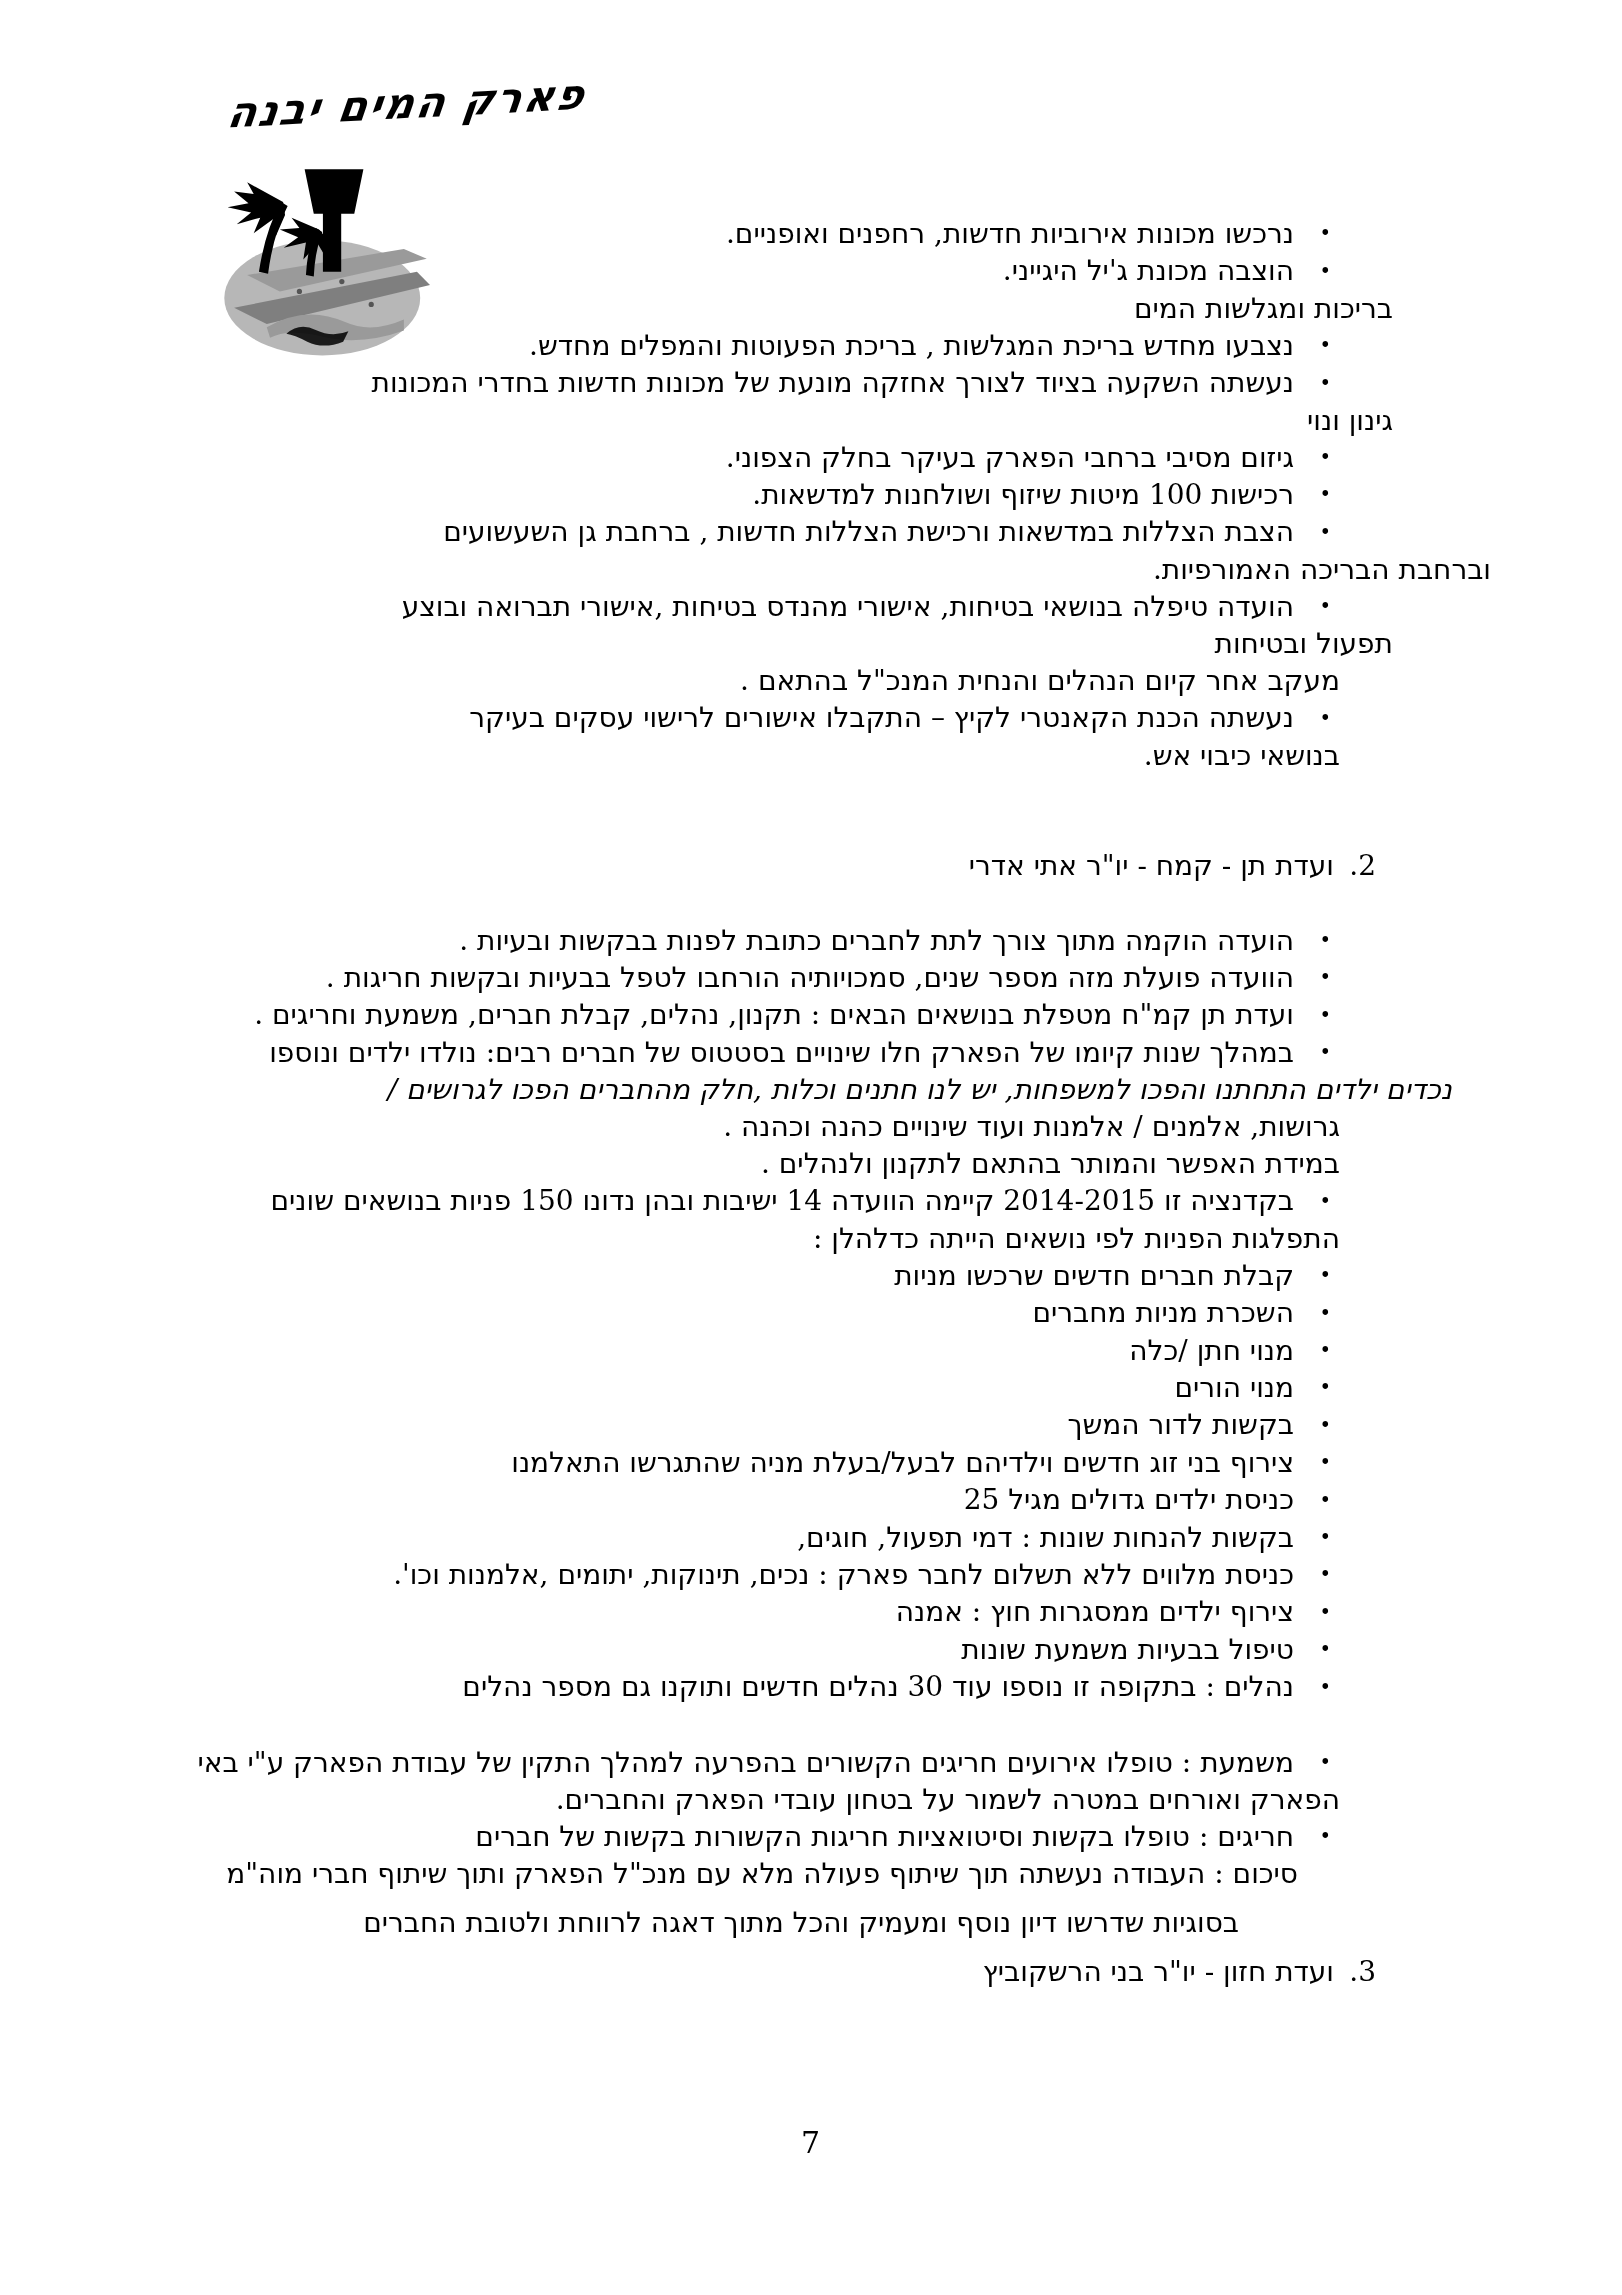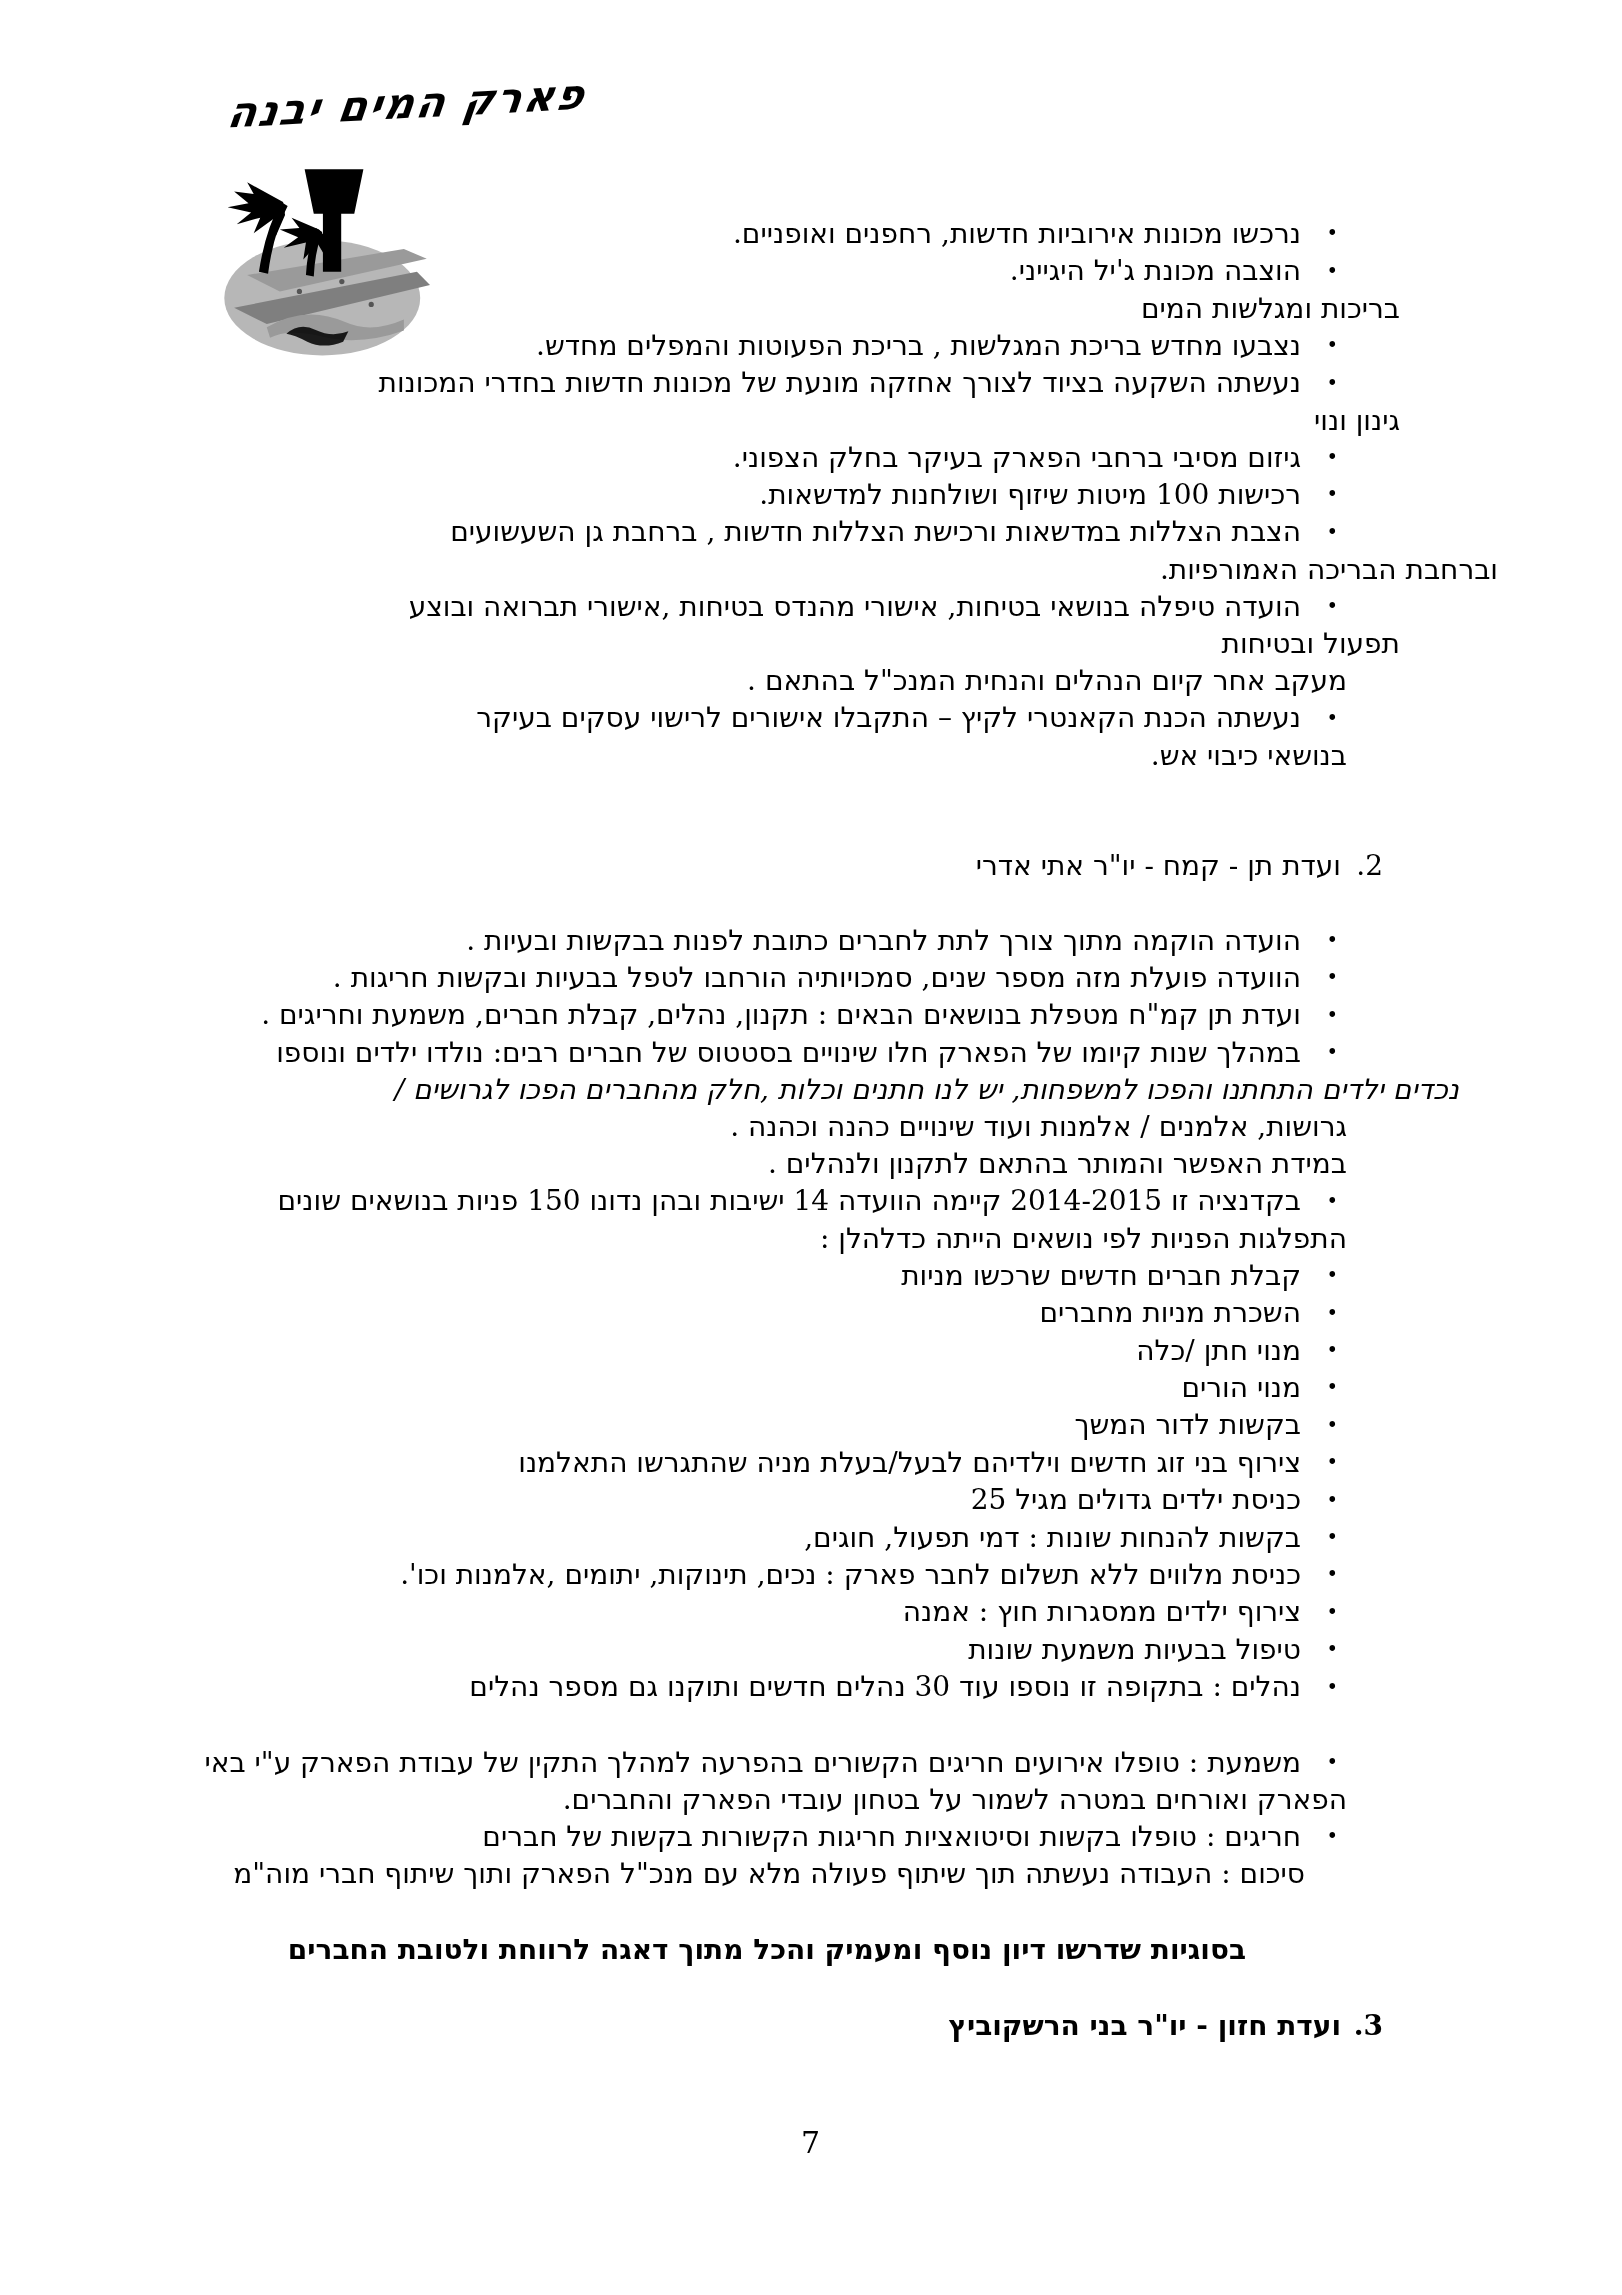--- a/index.html
+++ b/index.html
@@ -16,33 +16,33 @@
   .script-title{
     position:absolute;top:79px;left:229px;
     font-family:"DejaVu Sans",sans-serif;
     font-size:42px;font-weight:bold;font-style:italic;
     transform:rotate(-3deg) skewX(-12deg);
     letter-spacing:2px;
     white-space:nowrap;
   }
   .logo{position:absolute;top:151px;left:209px;width:222px;height:209px;}
   
-  .content{position:absolute;top:215px;right:124px;left:79px;}
+  .content{position:absolute;top:215px;right:131px;left:79px;}
   .ln{font-size:28px;line-height:37px;min-height:37px;white-space:nowrap;}
   .ln .dot{display:inline-block;width:37px;font-size:19.6px;vertical-align:2.6px;}
   .ln .no{display:inline-block;min-width:42px;}
   .bullet{padding-right:160px;}
   .head{padding-right:98px;}
   .num{padding-right:115px;}
   .c0{padding-right:0;}
   .c60{padding-right:39px;font-style:italic;}
   .c230{padding-right:151px;}
   .sum{padding-right:193px;}
   .note{padding-right:252px;}
-  .gap-s{margin-top:39px;font-weight:bold;}
+  .gap-s{margin-top:12px;}
   .gap-m{margin-top:38px;}
   .gap-xl{margin-top:73px;}
   .page-number{
     position:absolute;top:2125px;left:0;width:100%;
     text-align:center;font-size:30px;
   }
 </style>
 </head>
 <body>
 

